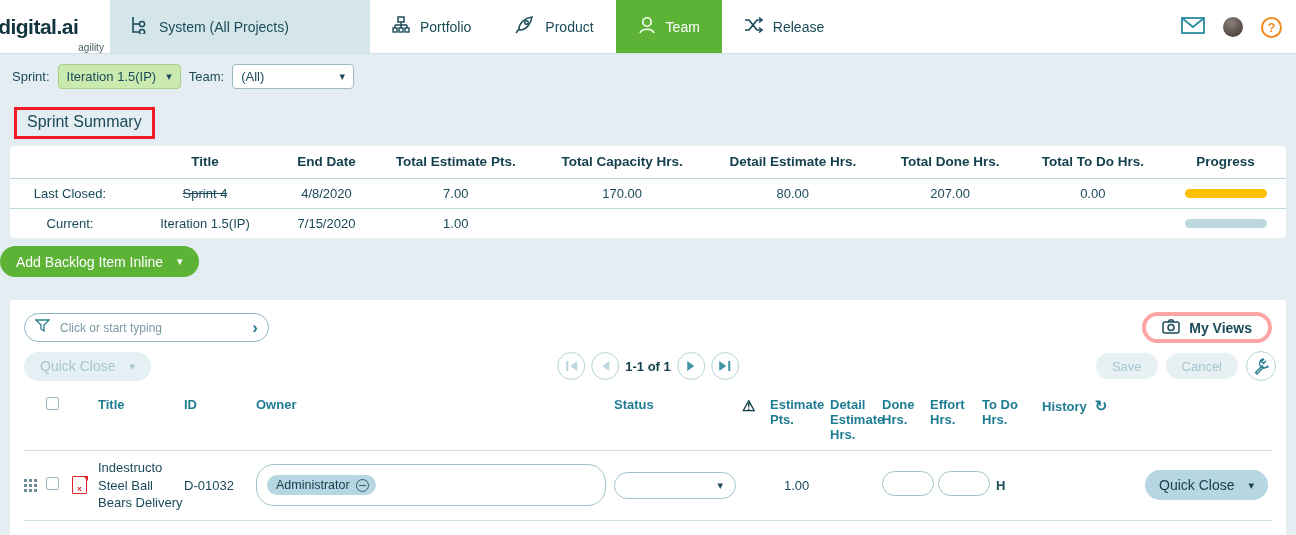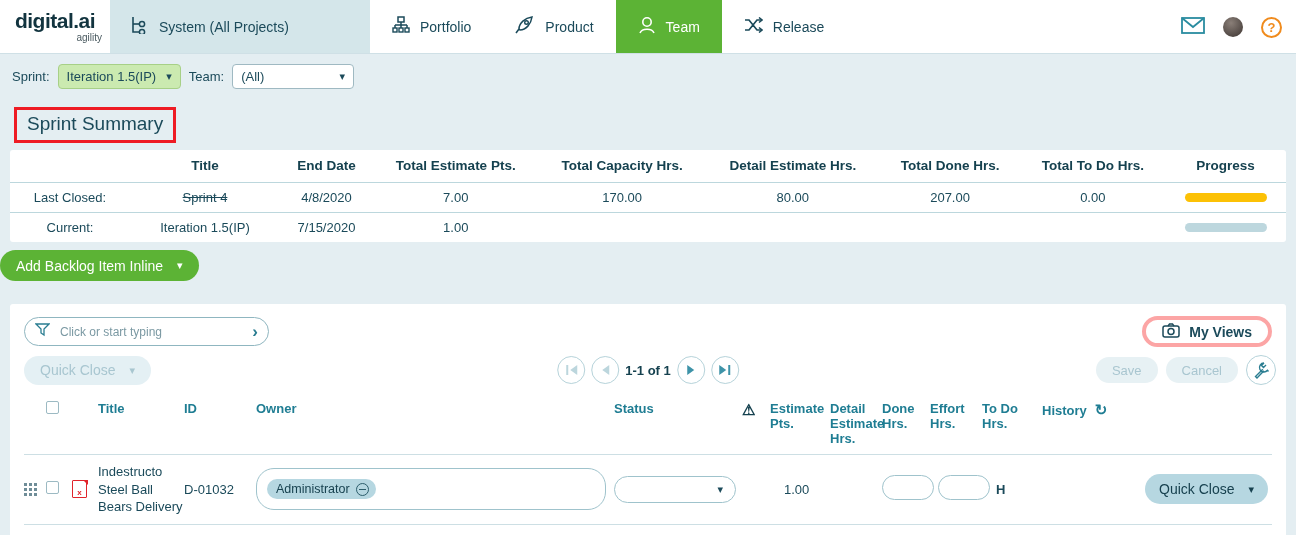--- a/index.html
+++ b/index.html
@@ -15,21 +15,21 @@
   .topnav {
     height: 54px;
     background: #ffffff;
     display: flex;
     align-items: stretch;
     border-bottom: 1px solid #cfe0e6;
     position: relative;
   }
   .brand {
     width: 110px;
-    display: flex; flex-direction: column;
+    display: flex; flex-direction: row;
     align-items: center; justify-content: center;
     background: #ffffff;
     flex: 0 0 110px;
   }
   .brand-word {
     font-size: 21px; font-weight: bold; letter-spacing: -0.5px;
     color: #12343f; line-height: 1; position: relative;
   }
   .brand-sub {
     font-size: 10px; color: #4a5a60; align-self: flex-end;
@@ -85,21 +85,21 @@
     height: 25px; padding: 0 8px;
     display: flex; align-items: center; justify-content: space-between;
     gap: 10px; font-size: 13px; color: #1b4a5a; min-width: 122px;
     cursor: pointer;
   }
   .caret { font-size: 11px; }
 
   
   .section-head {
     display: inline-block;
-    font-size: 19px; color: #1b4a5a;
+    font-size: 16px; color: #1b4a5a;
     border: 3px solid #ee1b24;
     padding: 3px 10px 5px 10px;
     margin-left: 14px;
   }
   .head-wrap { padding-top: 8px; padding-bottom: 7px; }
 
   
   .card {
     background: #ffffff;
     margin: 0 10px;

